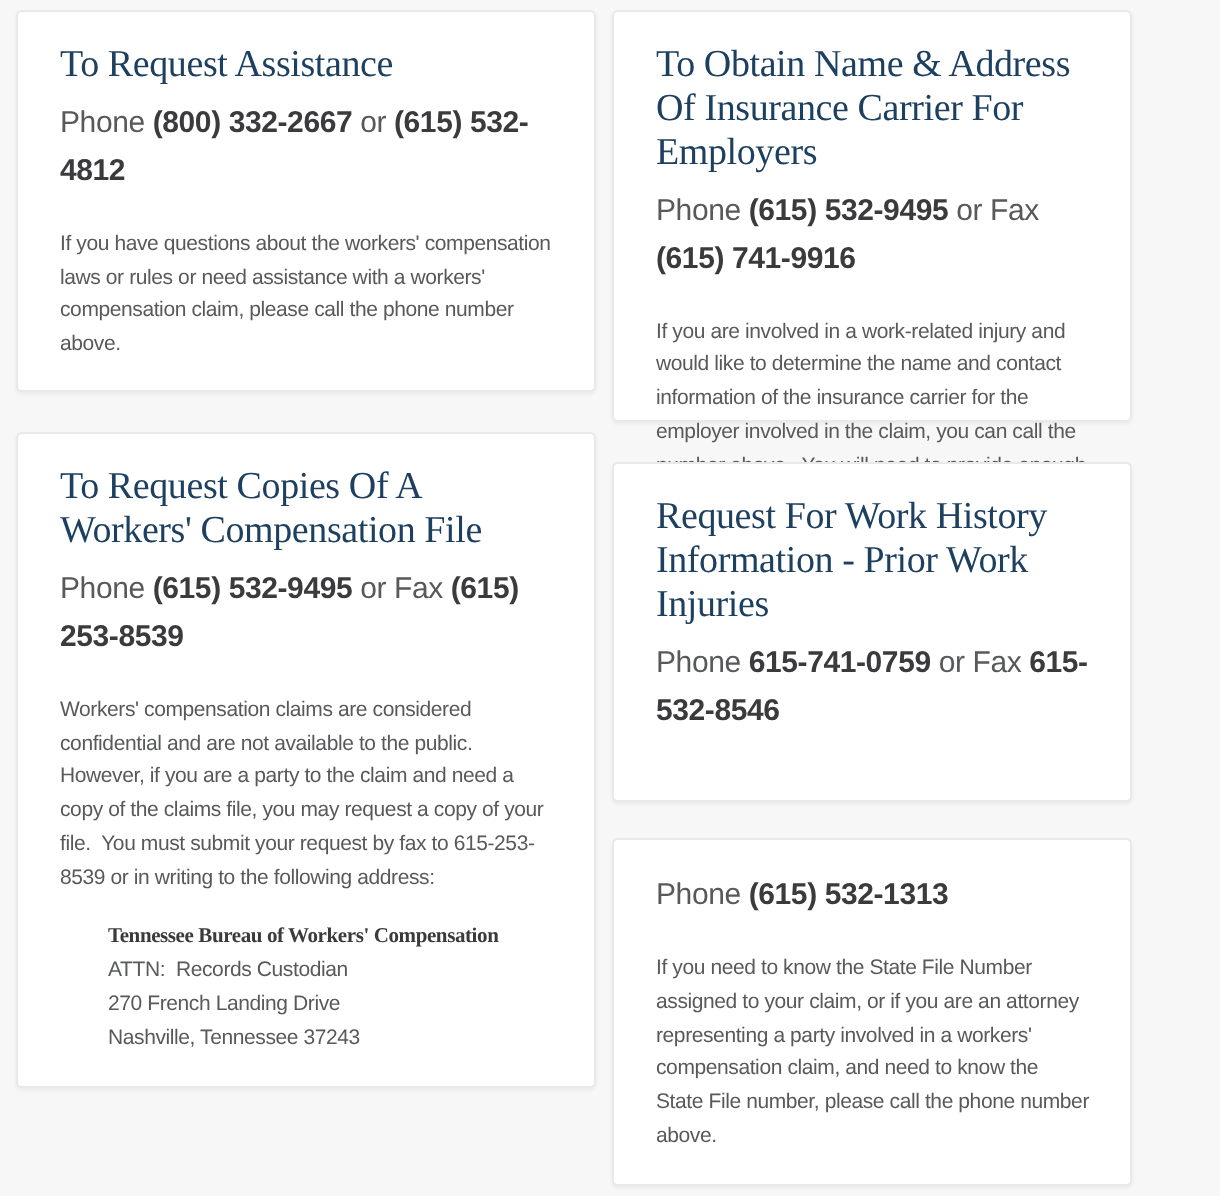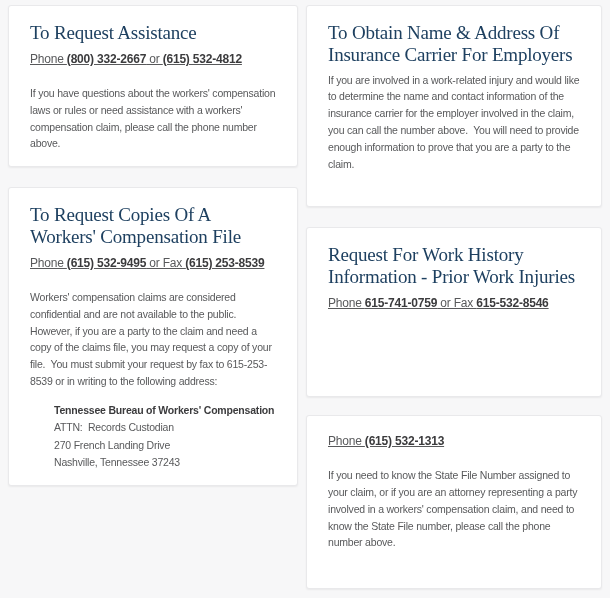--- a/index.html
+++ b/index.html
@@ -13,21 +13,21 @@
   .page {
     box-sizing: border-box;
     width: 610px;
     height: 598px;
     padding: 5px 8px;
     display: flex;
     gap: 8px;
   }
   .col { display: flex; flex-direction: column; }
   .col-left  { width: 290px; }
-  .col-right { width: 296px; }
+  .col-right { width: 260px; }
   .card {
     box-sizing: border-box;
     background: #ffffff;
     border: 1px solid #e9e9eb;
     border-radius: 3px;
     box-shadow: 0 1px 2px rgba(0,0,0,0.06);
     padding: 16px 20px 14px 21px;
     margin-bottom: 20px;
   }
   .c1 { min-height: 151px; }
@@ -38,43 +38,42 @@
   .card-heading {
     font-family: "Liberation Serif", "DejaVu Serif", serif;
     font-weight: 400;
     font-size: 19px;
     line-height: 1.15;
     letter-spacing: -0.2px;
     color: #1e4060;
     margin: 0 0 6px 0;
   }
   .phone {
-    font-size: 12px;
+    font-size: 15px;
     line-height: 1.6;
     letter-spacing: -0.2px;
     color: #58595b;
     margin: 0 0 16px 0;
-    text-decoration: underline;
   }
   .phone b { color: #3b3b3d; }
   .body-text {
     font-size: 10.5px;
     line-height: 1.6;
     letter-spacing: -0.2px;
     color: #58595b;
     margin: 0;
   }
   .address {
     font-size: 10.5px;
     line-height: 1.65;
     letter-spacing: -0.2px;
     color: #58595b;
     margin: 12px 0 0 24px;
   }
-  .address .org { font-weight: bold; color: #3b3b3d; }
+  .address .org { font-weight: bold; color: #3b3b3d; font-family: Liberation Serif, serif; }
 </style>
 </head>
 <body>
 
 <div class="page">
 
   <div class="col col-left">
 
     <section class="card c1">
       <h2 class="card-heading">To Request Assistance</h2>
@@ -93,20 +92,21 @@
         <div>Nashville, Tennessee 37243</div>
       </div>
     </section>
 
   </div>
 
   <div class="col col-right">
 
     <section class="card c2">
       <h2 class="card-heading">To Obtain Name &amp; Address Of Insurance Carrier For Employers</h2>
+      <p class="phone"><span>Phone </span><b>(615) 532-9495</b><span> or Fax </span><b>(615) 741-9916</b></p>
       <p class="body-text">If you are involved in a work-related injury and would like to determine the name and contact information of the insurance carrier for the employer involved in the claim, you can call the number above.&nbsp; You will need to provide enough information to prove that you are a party to the claim.</p>
     </section>
 
     <section class="card c4">
       <h2 class="card-heading">Request For Work History Information - Prior Work Injuries</h2>
       <p class="phone"><span>Phone </span><b>615-741-0759</b><span> or Fax </span><b>615-532-8546</b></p>
     </section>
 
     <section class="card c5">
       <p class="phone"><span>Phone </span><b>(615) 532-1313</b><span></span><b></b></p>

